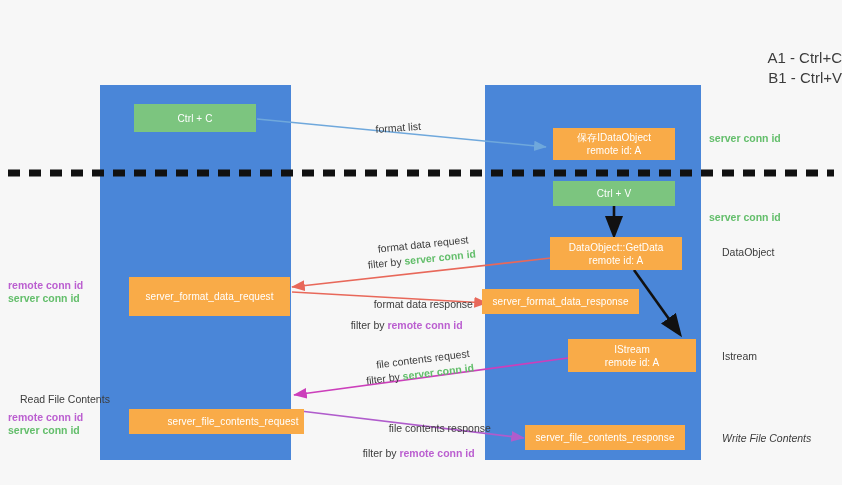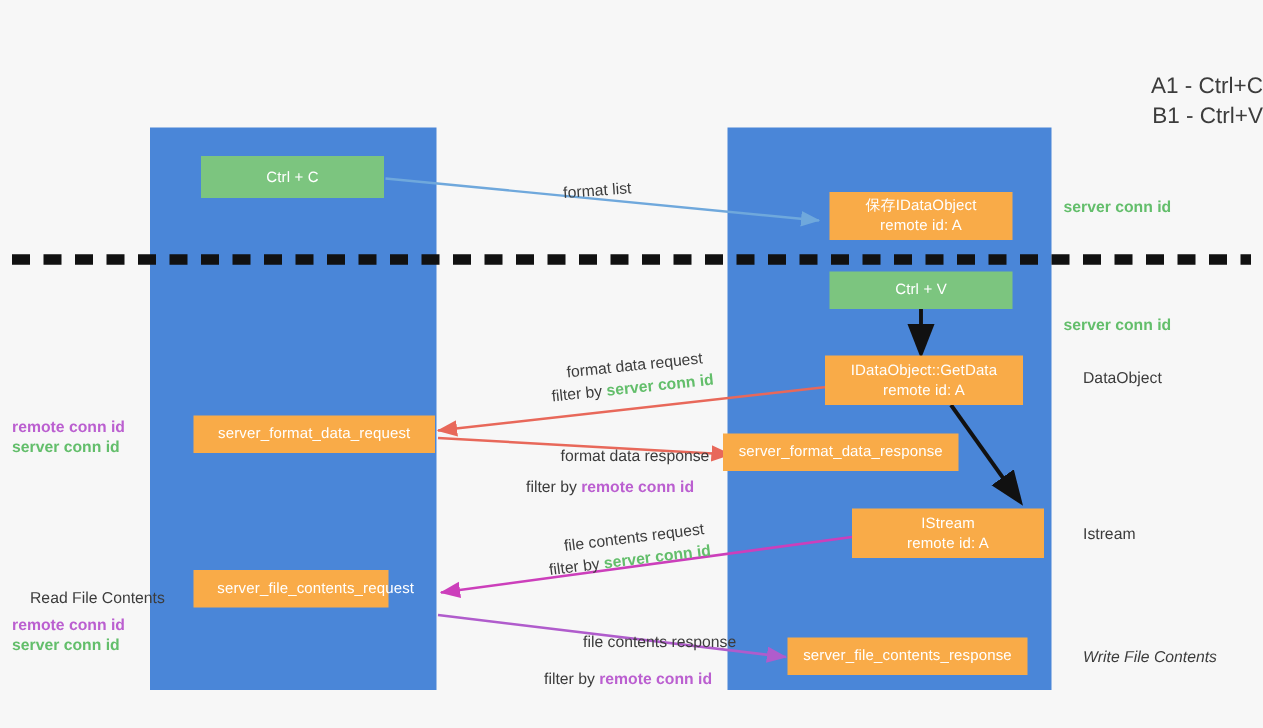--- a/index.html
+++ b/index.html
@@ -143,38 +143,38 @@
   <div class="box orange" style="left:553px; top:128px; width:122px; height:32px;">
     <span>保存IDataObject</span>
     <span>remote id: A</span>
   </div>
 
   <div class="box green" style="left:553px; top:181px; width:122px; height:25px;">
     <span>Ctrl + V</span>
   </div>
 
   <div class="box orange" style="left:550px; top:237px; width:132px; height:33px;">
-    <span>IDataObject::GetData</span>
+    <span>DataObject::GetData</span>
     <span>remote id: A</span>
   </div>
 
   <div class="box orange" style="left:568px; top:339px; width:128px; height:33px;">
     <span>IStream</span>
     <span>remote id: A</span>
   </div>
 
-  <div class="box orange" style="left:129px; top:277px; width:161px; height:25px;">
+  <div class="box orange" style="left:129px; top:277px; width:161px; height:39px;">
     <span>server_format_data_request</span>
   </div>
 
   <div class="box orange" style="left:482px; top:289px; width:157px; height:25px;">
     <span>server_format_data_response</span>
   </div>
 
-  <div class="box orange" style="left:129px; top:380px; width:130px; height:25px;padding-left:33px;">
+  <div class="box orange" style="left:129px; top:409px; width:175px; height:25px;padding-left:33px;">
     <span>server_file_contents_request</span>
   </div>
 
   <div class="box orange" style="left:525px; top:425px; width:160px; height:25px;">
     <span>server_file_contents_response</span>
   </div>
 
   <div class="lbl-rot dark" style="left:375px; top:122px; transform: rotate(-4deg);">format list</div>
 
   <div class="lbl-rot" style="left:364px; top:229px; transform: rotate(-6deg);">

